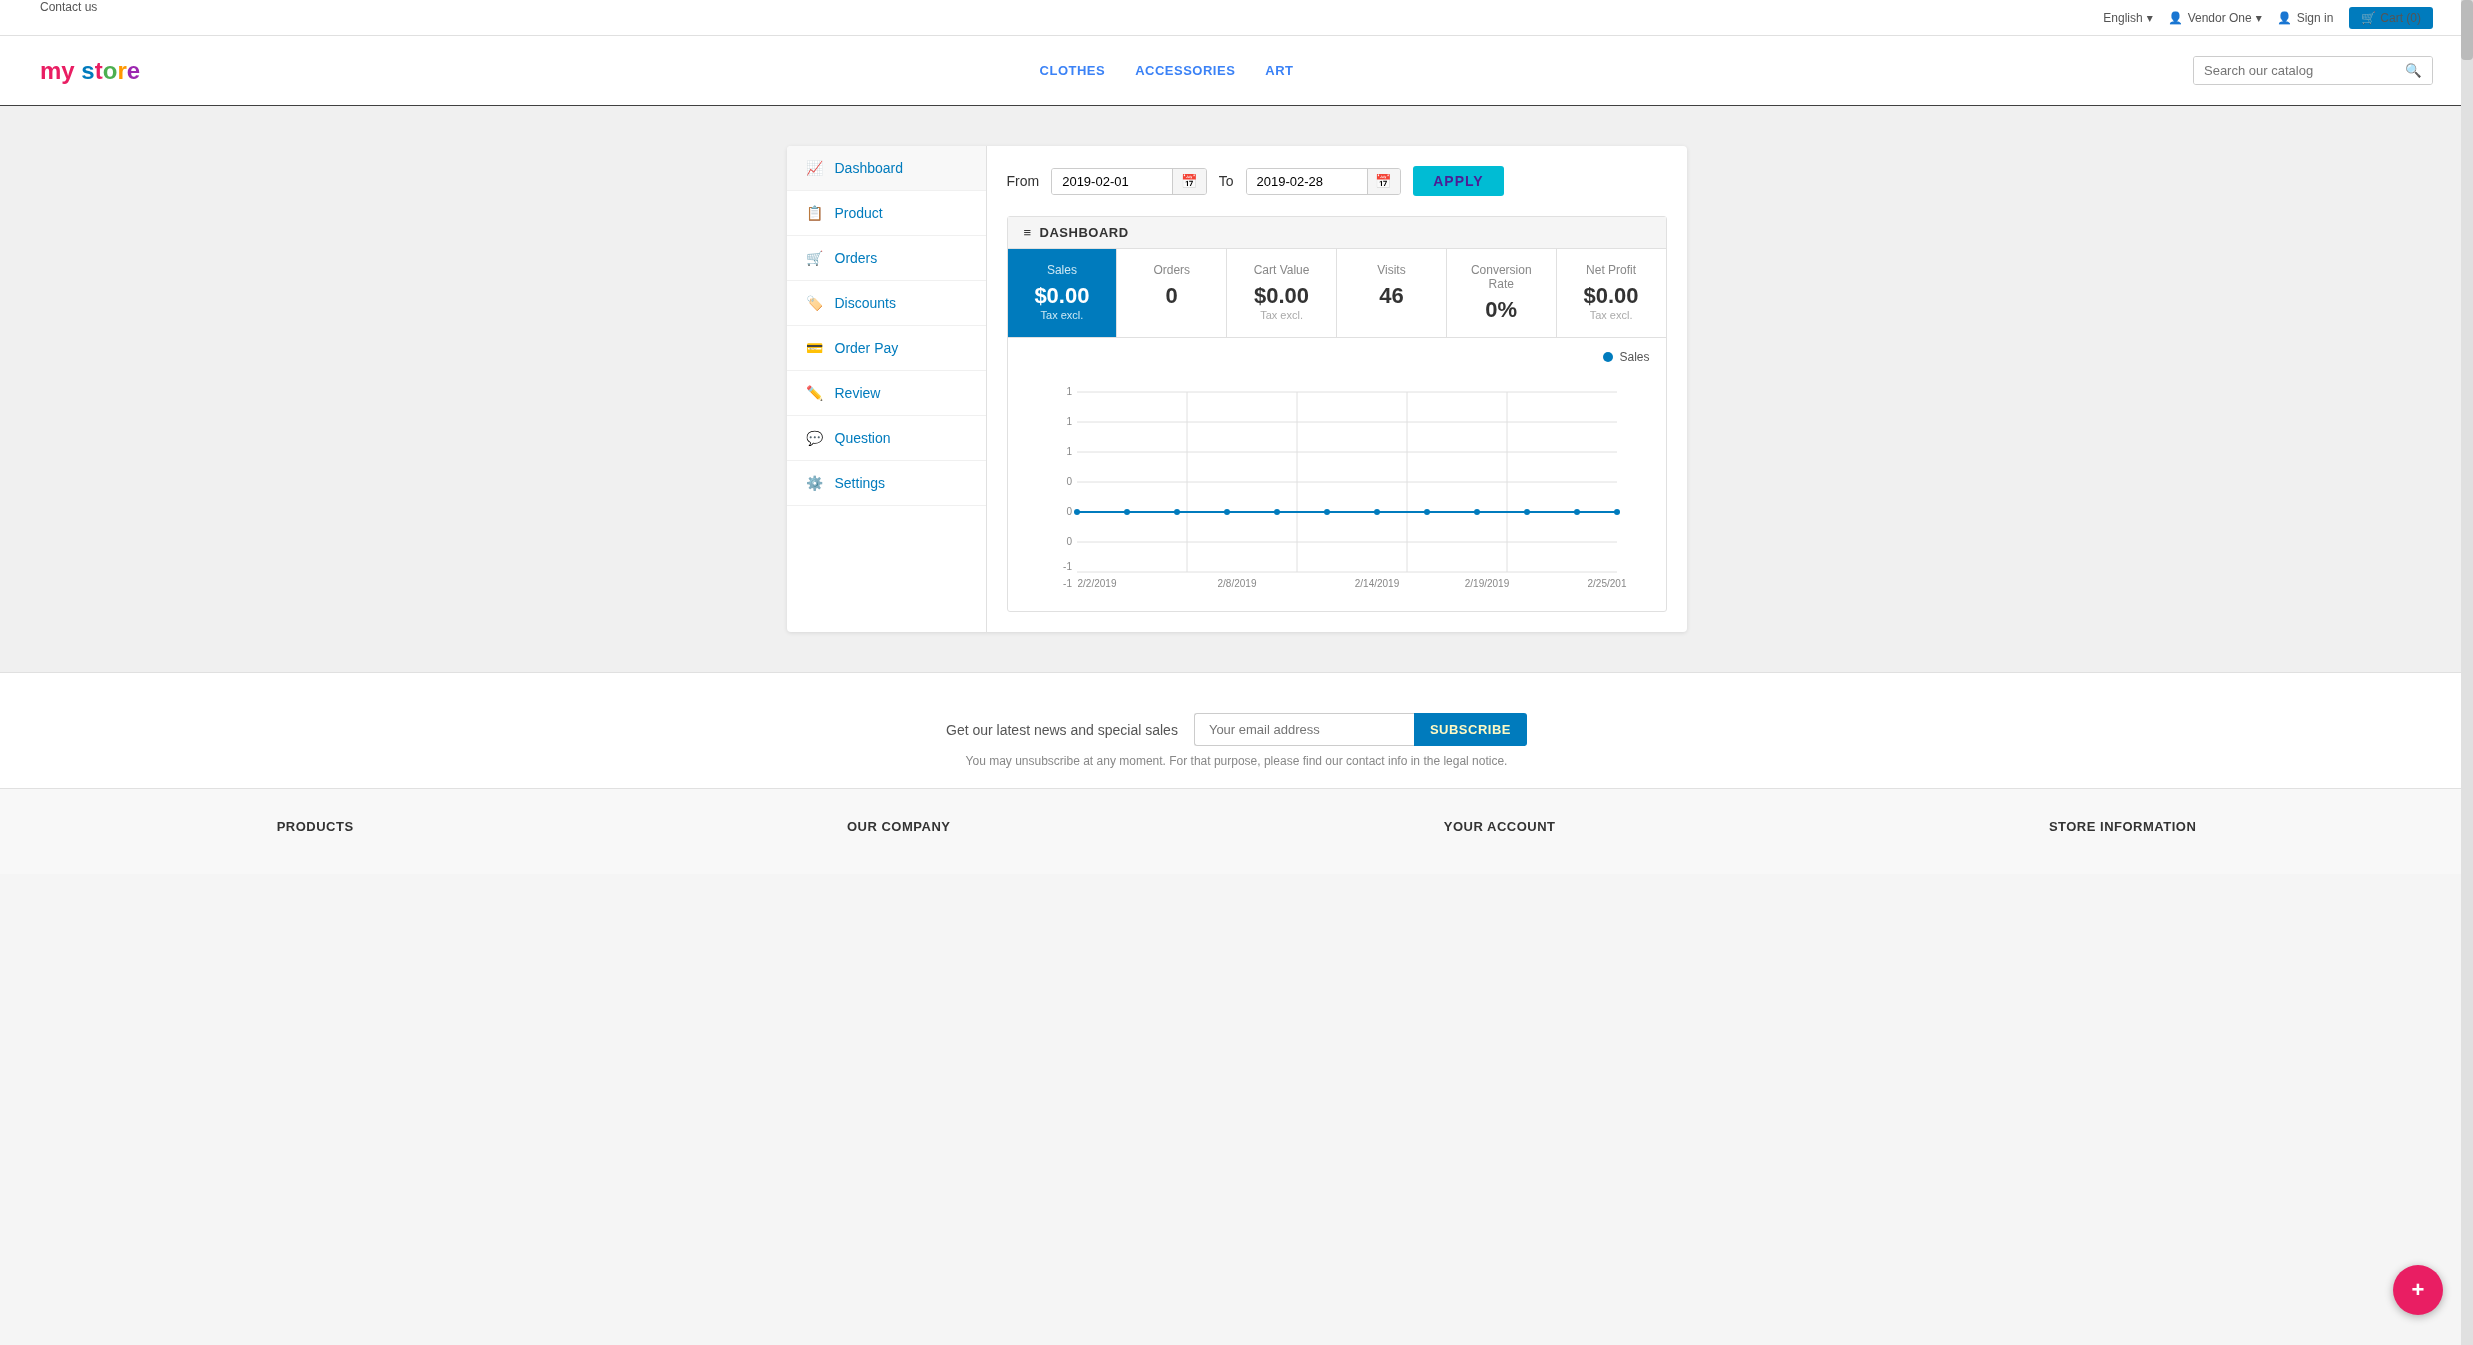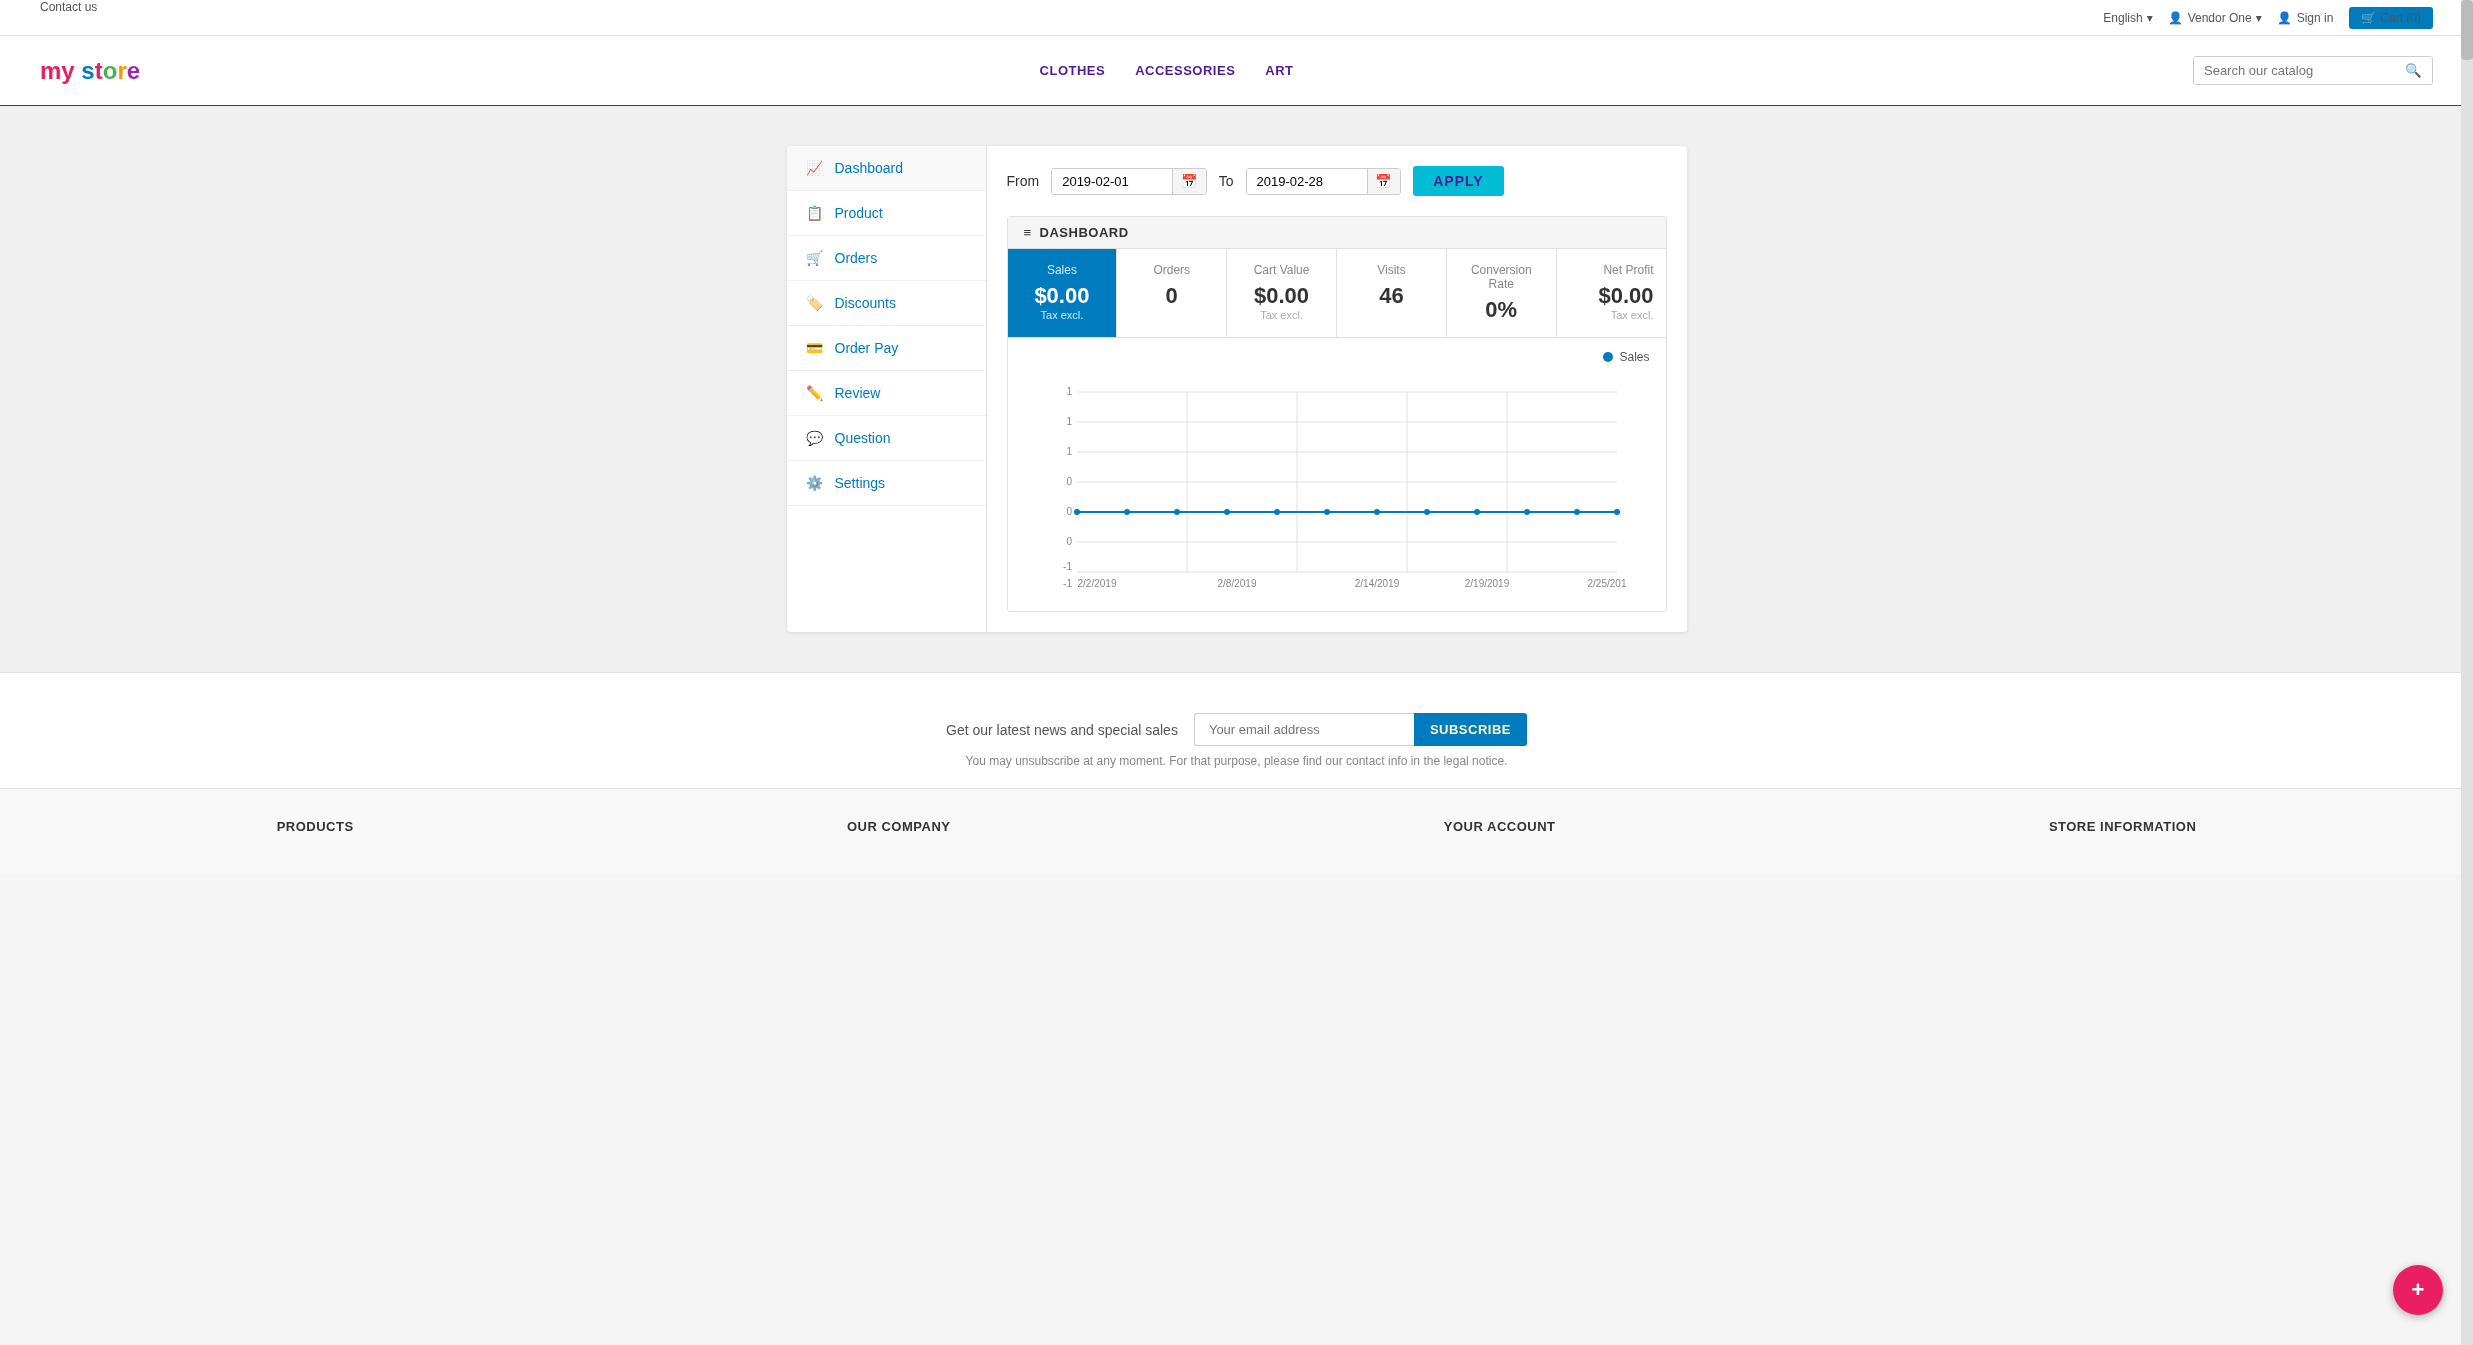--- a/index.html
+++ b/index.html
@@ -62,21 +62,21 @@
     .main-nav {
       display: flex;
       gap: 30px;
       font-size: 13px;
       font-weight: bold;
       letter-spacing: 0.5px;
       color: #555;
     }
     .main-nav span {
       cursor: pointer;
-      color: #4c1d95;
+      color: #3b82f6;
     }
 
     .search-box {
       display: flex;
       align-items: center;
       border: 1px solid #ccc;
       border-radius: 3px;
       overflow: hidden;
       width: 240px;
     }
@@ -210,21 +210,21 @@
     .stats-row {
       display: flex;
       border-bottom: 1px solid #e0e0e0;
     }
     .stat-cell {
       flex: 1;
       padding: 14px 12px;
       border-right: 1px solid #e0e0e0;
       text-align: center;
     }
-    .stat-cell:last-child { border-right: none; text-align: right; }
+    .stat-cell:last-child { border-right: none; }
     .stat-cell.active {
       background: #007bbd;
       color: #fff;
     }
     .stat-label {
       font-size: 12px;
       color: #888;
       margin-bottom: 6px;
     }
     .stat-cell.active .stat-label { color: #cce8f4; }

